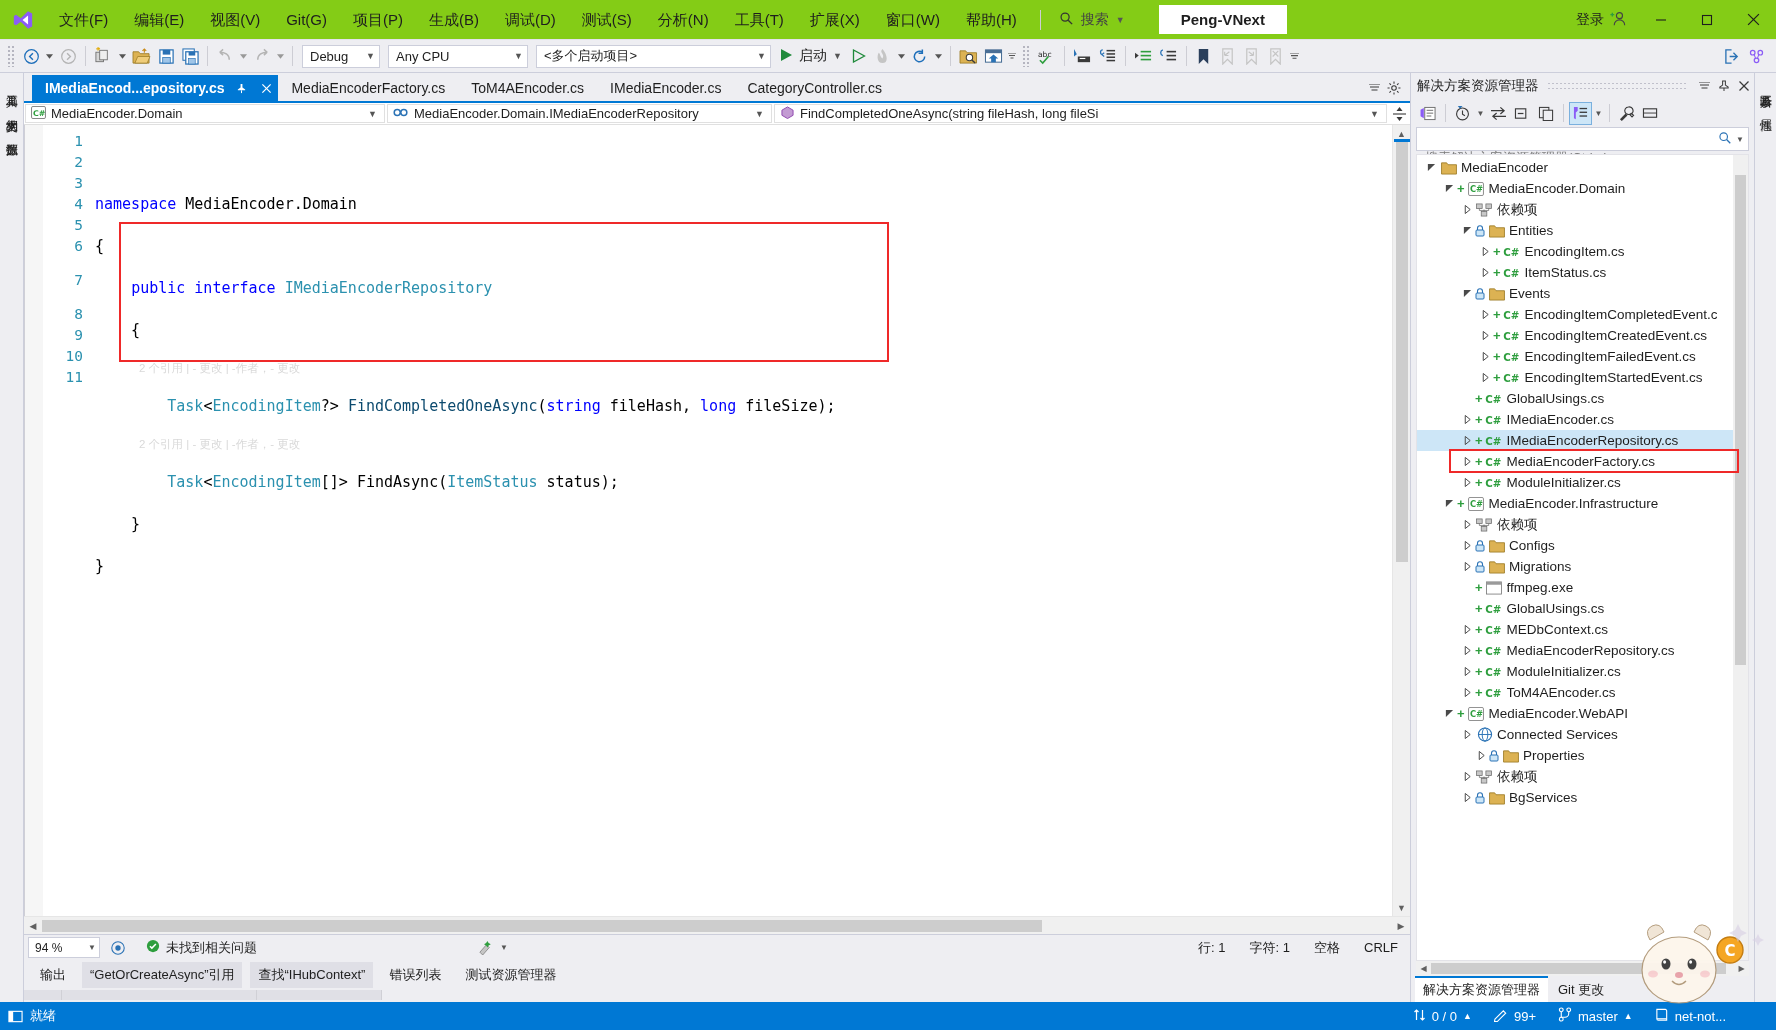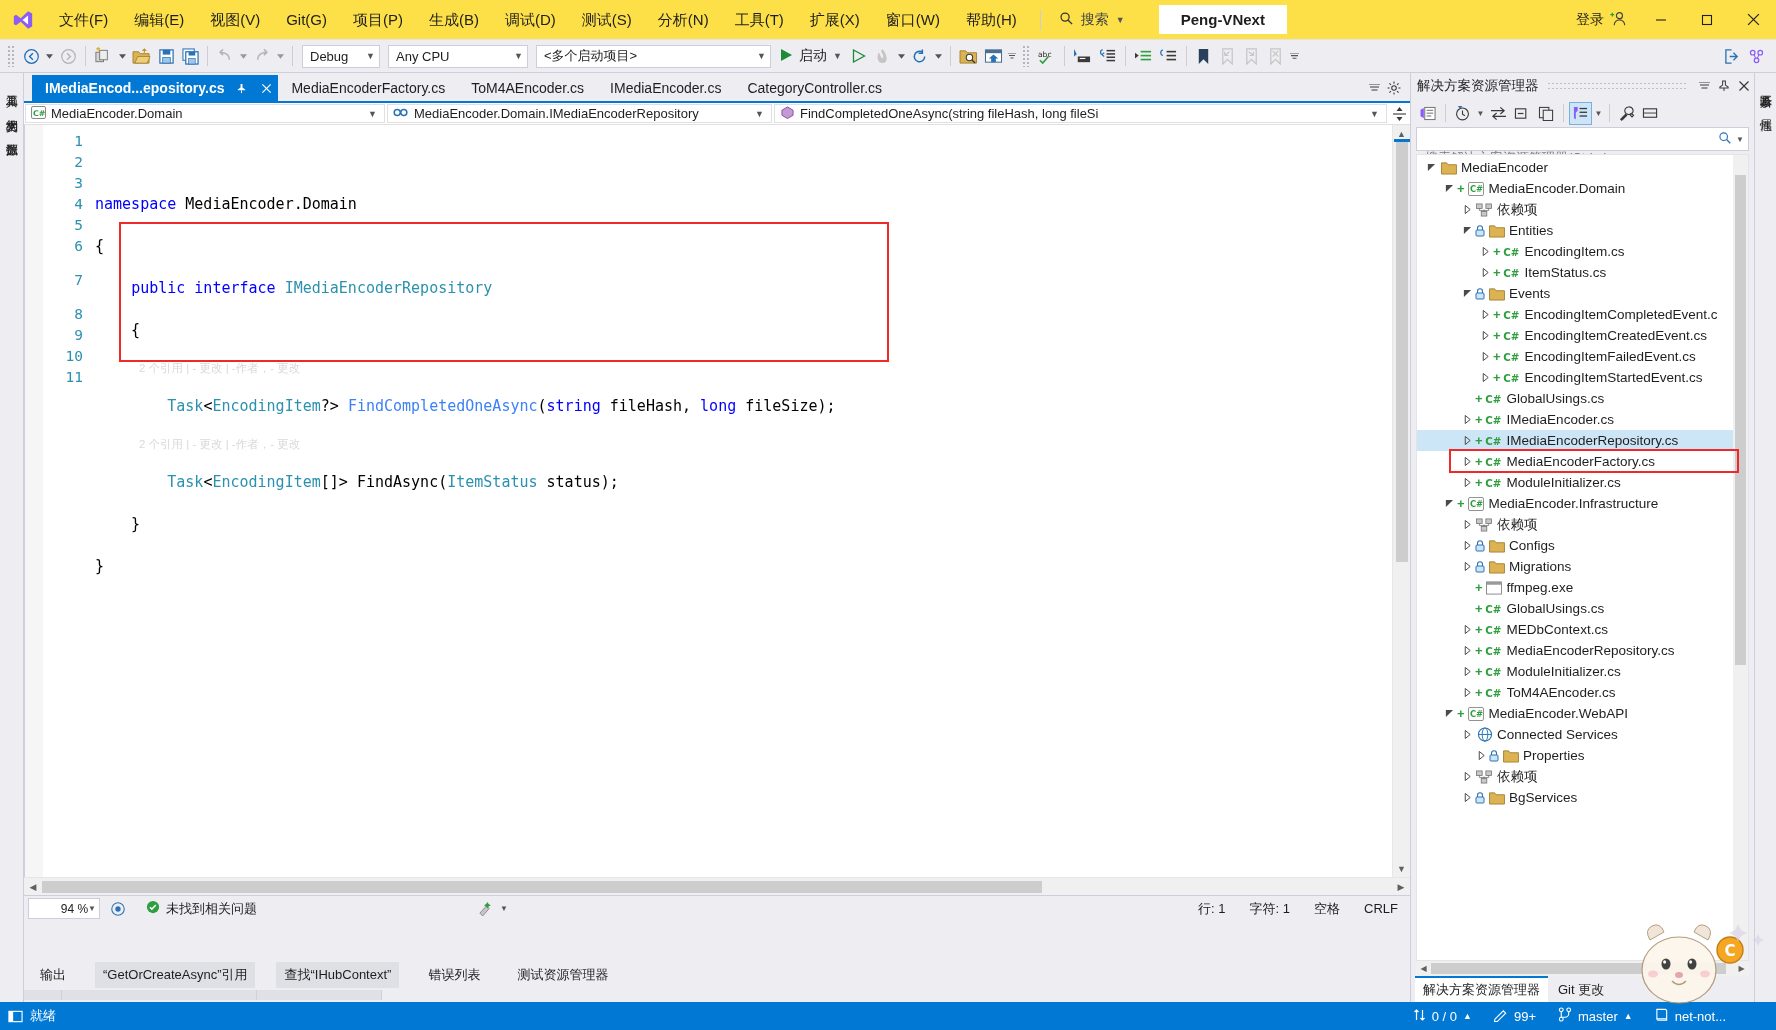--- a/index.html
+++ b/index.html
@@ -16,21 +16,21 @@
     position: relative;
     width: 1776px; height: 1030px;
     display: flex; flex-direction: column;
     background: #eeeef2;
   }
 
   
   .titlebar {
     height: 40px; flex: 0 0 40px;
     display: flex; align-items: center;
-    background: #fde047;
+    background: #84cc16;
     border-bottom: 1px solid #e4e2ea;
   }
   .vs-logo {
     width: 46px; height: 40px;
     display: flex; align-items: center; justify-content: center;
   }
   .menu {
     display: flex; align-items: center; height: 40px;
   }
   .menu-item {
@@ -258,36 +258,35 @@
     height: 26px; flex: 0 0 26px;
     display: flex; align-items: center;
     background: #eeeef2;
     border-top: 1px solid #cccedb;
     font-size: 13px; padding-left: 4px;
   }
   .zoomcombo {
     width: 72px; height: 21px; background: #fff; border: 1px solid #cccedb;
     display:flex; align-items:center; padding: 0 3px 0 6px; font-size: 12px;
     cursor: pointer;
-    text-align: right;
   }
   .zoomcombo .zv { flex:1; }
   .es-item {
     display:flex; align-items:center; gap:6px; padding: 0 10px;
     white-space: nowrap;
   }
   .es-right { margin-left:auto; display:flex; align-items:center; }
   .es-right .cell { padding: 0 12px; white-space:nowrap; }
 
   .outpanel {
     height: 30px; flex: 0 0 30px;
     display: flex; align-items: center;
     background: #eeeef2;
     font-size: 13px;
-    padding-left: 8px; gap: 21px; margin-top: 39px;
+    padding-left: 8px; gap: 8px;
   }
   .out-tab {
     padding: 4px 8px; cursor: pointer; white-space: nowrap;
   }
   .out-tab.sel { background: #dfdfe6; }
   .outstrip {
     height: 12px; flex: 0 0 12px; display:flex; background:#eeeef2;
   }
   .outstrip .seg { height: 10px; background: #e0e0e6; border-right: 1px solid #d0d0d6; }
 
@@ -818,21 +817,21 @@
           <div>11</div>
         </div>
 
         <div class="code">
 <div>&nbsp;</div>
 <div><span class="kw">namespace</span> MediaEncoder.Domain</div>
 <div>{</div>
 <div>    <span class="kw">public</span> <span class="kw">interface</span> <span class="ty">IMediaEncoderRepository</span></div>
 <div>    {</div>
 <div class="codelens" style="padding-left:44px;">2 个引用 | - 更改 | -作者，- 更改</div>
-<div>        <span class="ty">Task</span>&lt;<span class="ty">EncodingItem</span>?&gt; <span style="color:#3b82f6">FindCompletedOneAsync</span>(<span class="kw">string</span> fileHash, <span class="kw">long</span> fileSize);</div>
+<div>        <span class="ty">Task</span>&lt;<span class="ty">EncodingItem</span>?&gt; <span style="color:#0c4a6e">FindCompletedOneAsync</span>(<span class="kw">string</span> fileHash, <span class="kw">long</span> fileSize);</div>
 <div class="codelens" style="padding-left:44px;">2 个引用 | - 更改 | -作者，- 更改</div>
 <div>        <span class="ty">Task</span>&lt;<span class="ty">EncodingItem</span>[]&gt; <span style="color:#000">FindAsync</span>(<span class="ty">ItemStatus</span> status);</div>
 <div>    }</div>
 <div>}</div>
 <div>&nbsp;</div>
           <div class="redbox" style="left:30px; top:97px; width:770px; height:140px;"></div>
         </div>
 
         <div class="vscroll">
           <div class="topmark"></div>

